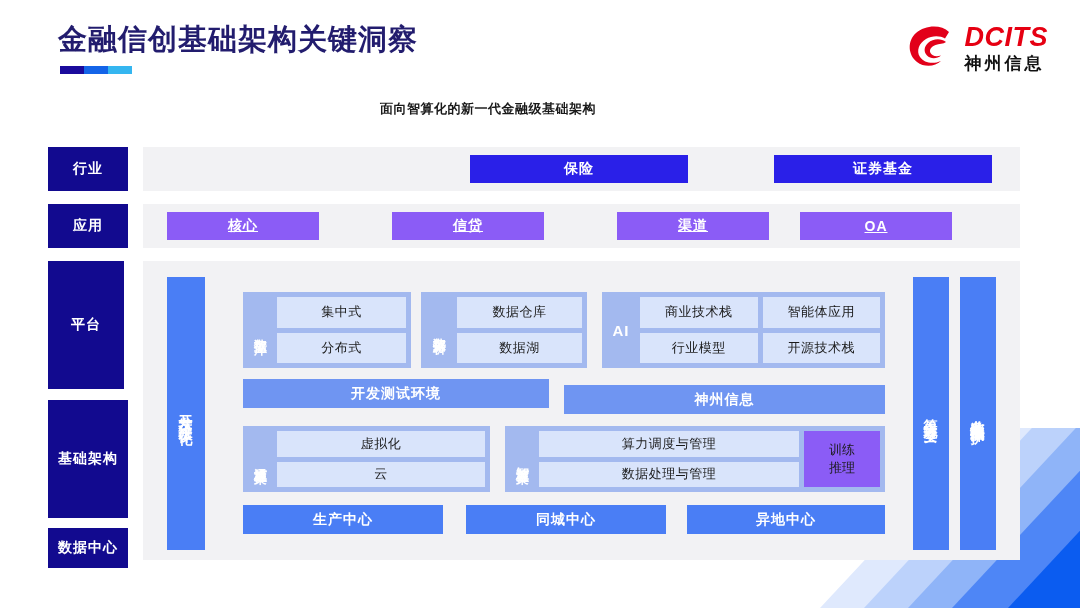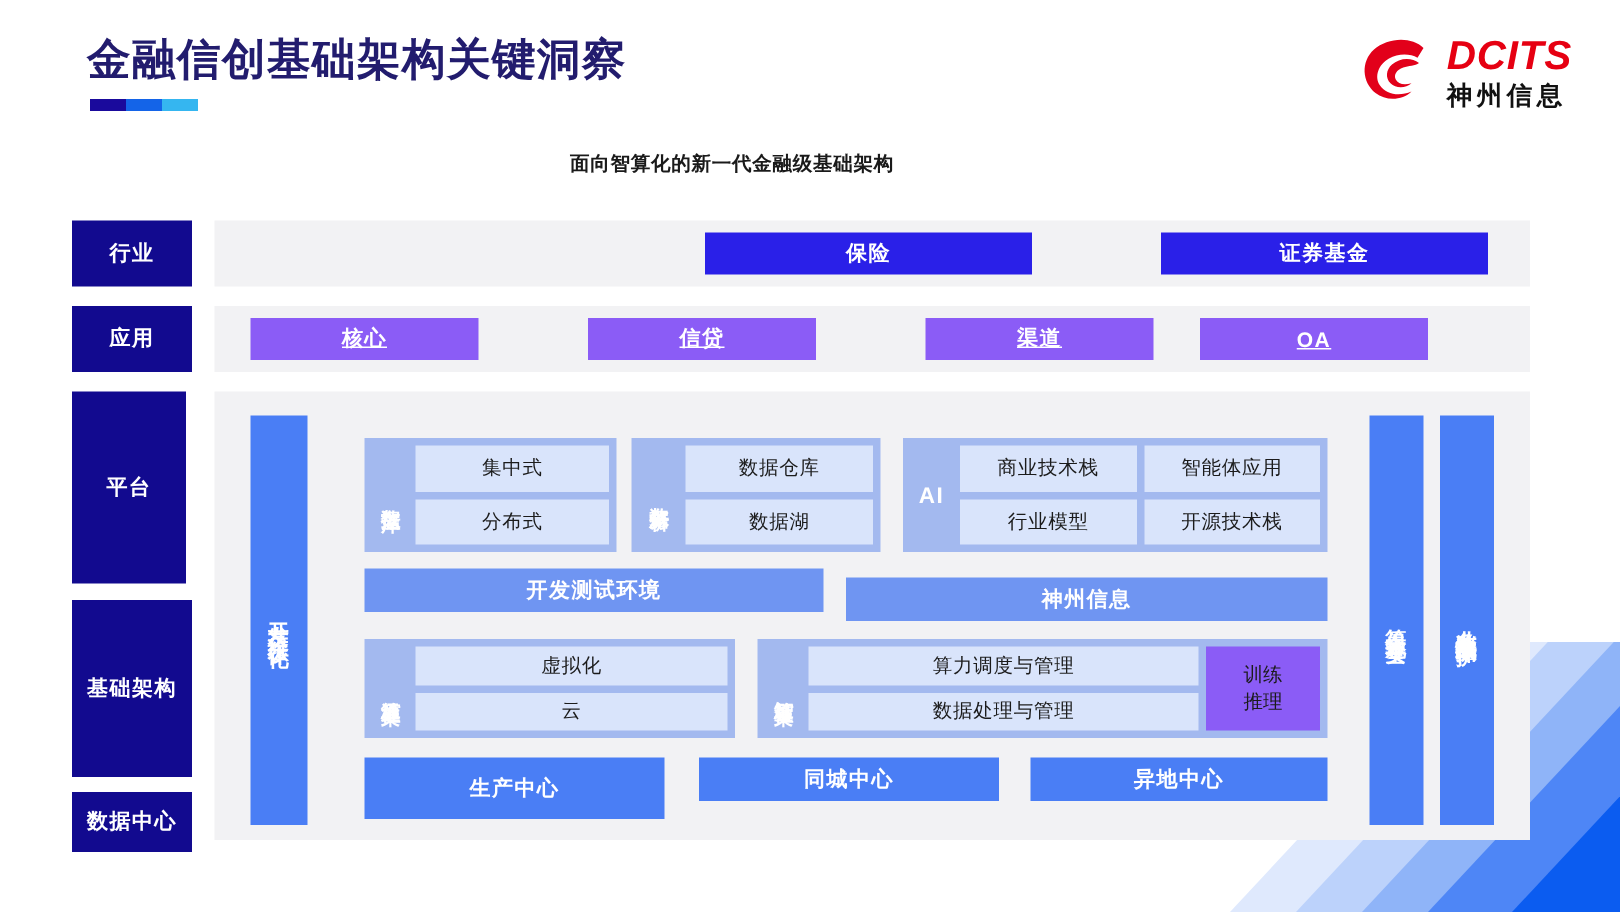--- a/index.html
+++ b/index.html
@@ -163,17 +163,17 @@
     <div class="grp-body">
       <div class="cell">算力调度与管理</div>
       <div class="cell">数据处理与管理</div>
     </div>
     <div class="side-cell" style="width:76px;">
       <span>训练</span>
       <span>推理</span>
     </div>
   </div>
 
-  <div class="chip dc" style="left:243px;top:505px;width:200px;height:41px;">生产中心</div>
+  <div class="chip dc" style="left:243px;top:505px;width:200px;height:29px;">生产中心</div>
   <div class="chip dc" style="left:466px;top:505px;width:200px;height:29px;">同城中心</div>
   <div class="chip dc" style="left:687px;top:505px;width:198px;height:29px;">异地中心</div>
 
 </div>
 
 </body></html>

